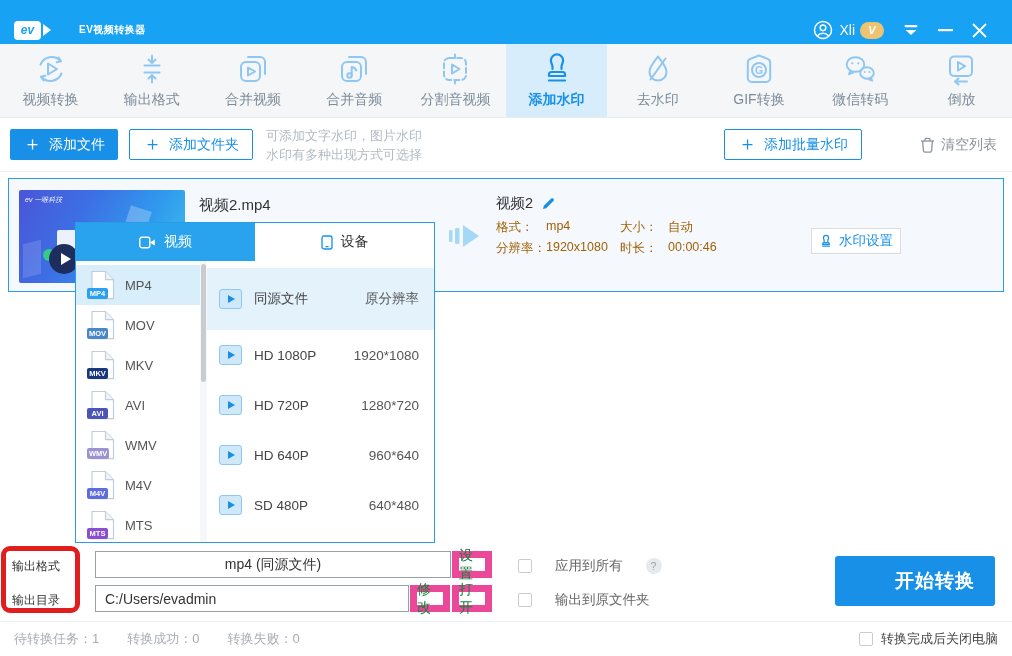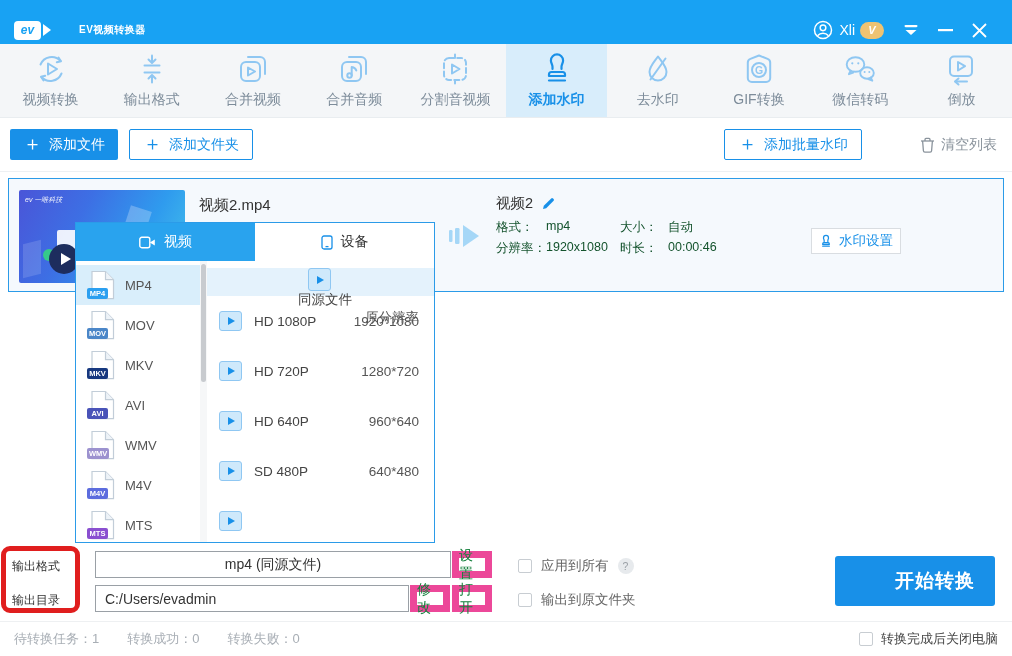--- a/index.html
+++ b/index.html
@@ -56,21 +56,21 @@
     background:#1d2d5e; display:flex; align-items:center; justify-content:center; }
   .play-circle:before { content:""; position:absolute; left:-6px; top:6px; width:14px; height:14px; border-radius:50%; background:#35c98a; z-index:-1; }
   .play-tri { width:0; height:0; border-top:6px solid transparent; border-bottom:6px solid transparent; border-left:10px solid #fff; margin-left:3px; }
   .green-dot { position:absolute; left:24px; bottom:22px; width:12px; height:12px; border-radius:50%; background:#35c98a; }
   .file-name { position:absolute; left:190px; top:17px; font-size:15px; color:#333; }
   .transfer-arrow { position:absolute; left:440px; top:44px; }
   .out-name-row { position:absolute; left:487px; top:15px; display:flex; align-items:center; gap:9px; }
   .out-name { font-size:14.5px; color:#333; }
   .edit-btn { cursor:pointer; display:flex; }
   .info-grid { position:absolute; left:487px; top:40px; display:grid;
-    grid-template-columns:50px 74px 48px auto; grid-row-gap:4px; font-size:12.5px; color:#14532d; }
+    grid-template-columns:50px 74px 48px auto; grid-row-gap:4px; font-size:12.5px; color:#a16207; }
   .wm-btn { position:absolute; left:802px; top:49px; width:90px; height:26px; background:#fff;
     border:1px solid #d9dde1; display:flex; align-items:center; justify-content:center; gap:6px;
     color:var(--accent,#1890e8); font-size:13.5px; cursor:pointer; }
   
   .panel { position:absolute; left:75px; top:222px; width:360px; height:321px; background:#fff;
     border:1px solid #2b9be8; z-index:10; }
   .panel-tabs { display:flex; height:38px; }
   .tab { flex:1; display:flex; align-items:center; justify-content:center; gap:8px; font-size:14px;
     cursor:pointer; color:#333; background:#fff; }
   .tab.selected { background:var(--panel-tab-bg,#29a3ee); color:#fff; }
@@ -79,33 +79,33 @@
   .format-item { height:40px; display:flex; align-items:center; gap:9px; padding-left:13px; cursor:pointer; }
   .format-item.selected { background:#d9eefb; }
   .format-label { font-size:13px; color:#555; }
   .format-icon { position:relative; width:27px; height:30px; flex:0 0 27px; }
   .fmt-badge { position:absolute; left:-2px; bottom:1px; height:11px; min-width:21px; padding:0 2px;
     border-radius:2px; color:#fff; font-size:7.5px; font-weight:bold; display:flex; align-items:center; justify-content:center; }
   .scroll-track { width:7px; background:#f6f7f8; position:relative; flex:0 0 7px; }
   .scroll-thumb { position:absolute; left:1px; top:3px; width:5px; height:118px; background:#c8cbcf; border-radius:3px; cursor:pointer; }
   .res-list { flex:1; padding-top:5px; }
   .res-item { height:50px; display:flex; align-items:center; padding:0 15px 0 12px; cursor:pointer; }
-  .res-item.selected { background:#e4f2fc; height:28px; margin-top:2px;flex-direction:column; }
+  .res-item.selected { background:#e4f2fc; height:62px; margin-top:2px; }
   .playbox { width:23px; height:20px; background:#cfe9fb; border:1px solid #8fc7f2; border-radius:3px;
     display:flex; align-items:center; justify-content:center; flex:0 0 23px; }
   .playbox-tri { width:0; height:0; border-top:4.5px solid transparent; border-bottom:4.5px solid transparent; border-left:7.5px solid #1890e8; margin-left:2px; }
   .res-name { margin-left:12px; font-size:13.5px; color:#444; }
   .res-value { margin-left:auto; font-size:13.5px; color:#555; }
   
   .out-label { position:absolute; font-size:12px; color:#333; }
   .o-input { position:absolute; height:27px; border:1px solid #9aa0a6; background:#fff; font-size:14px;
     color:#333; font-family:"Liberation Sans",sans-serif; outline:none; }
   .o-btn { position:absolute; height:27px; background:#fff; border:7px solid #ec4899; font-size:14px;
     color:#15803d; display:flex; align-items:center; justify-content:center; cursor:pointer; }
-  .chk-row { position:absolute; display:flex; align-items:center; gap:9px; font-size:13.5px; color:#666;text-align:center; }
+  .chk-row { position:absolute; display:flex; align-items:center; gap:23px; font-size:13.5px; color:#666;text-align:center; }
   .checkbox { width:14px; height:14px; border:1px solid #c8cdd2; border-radius:2px; background:#fff; cursor:pointer; flex:0 0 14px; }
   .help-circle { width:16px; height:16px; border-radius:50%; background:#e7eaed; color:#9aa0a6; font-size:10.5px;
     display:flex; align-items:center; justify-content:center; cursor:pointer; }
   .start-btn { position:absolute; left:835px; top:556px; width:160px; height:50px; background:var(--accent,#1890e8);
     color:#fff; font-size:19px; font-weight:bold; border:none; border-radius:3px; cursor:pointer;
     display:flex; align-items:center; justify-content:center; letter-spacing:1px; font-family:"Liberation Sans",sans-serif;padding-left:40px; }
   
   .statusbar { position:absolute; left:0; top:621px; right:0; height:35px; border-top:1px solid #eef0f2;
     display:flex; align-items:center; padding:0 14px; }
   .stat { font-size:13px; color:#a8aeb5; margin-right:28px; }
@@ -261,20 +261,24 @@
 
   <div class="actionbar">
     <div class="btn btn-primary">
       <span class="plus">＋</span>
       <span>添加文件</span>
     </div>
     <div class="btn btn-outline">
       <span class="plus">＋</span>
       <span>添加文件夹</span>
     </div>
+    <div class="hint">
+      <div>可添加文字水印，图片水印</div>
+      <div>水印有多种出现方式可选择</div>
+    </div>
     <div class="btn btn-outline batch-btn">
       <span class="plus">＋</span>
       <span>添加批量水印</span>
     </div>
     <div class="clear-list">
       <svg width="15" height="16" viewBox="0 0 15 16" fill="none" stroke="#8a939c" stroke-width="1.3">
         <path d="M1 4 h13"></path>
           <path d="M5 4 V2.4 a1 1 0 0 1 1-1 h3 a1 1 0 0 1 1 1 V4"></path>
         <path d="M2.6 4 l.8 9.8 a1.5 1.5 0 0 0 1.5 1.4 h5.2 a1.5 1.5 0 0 0 1.5-1.4 L12.4 4"></path>
       </svg>

